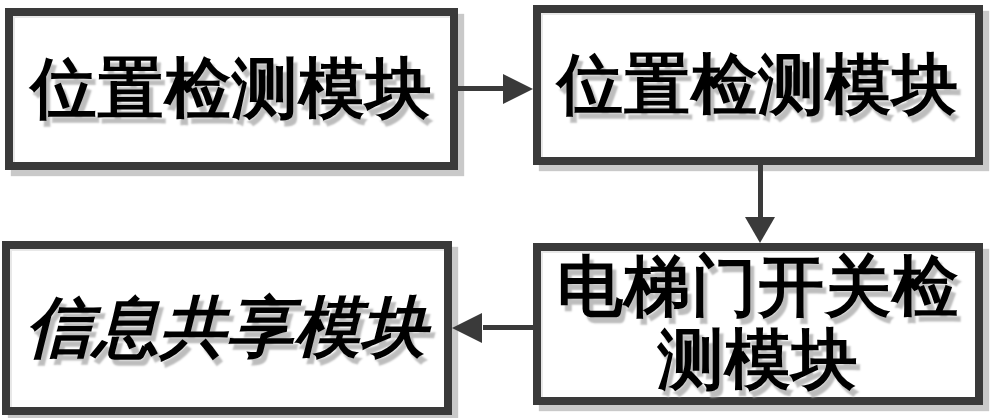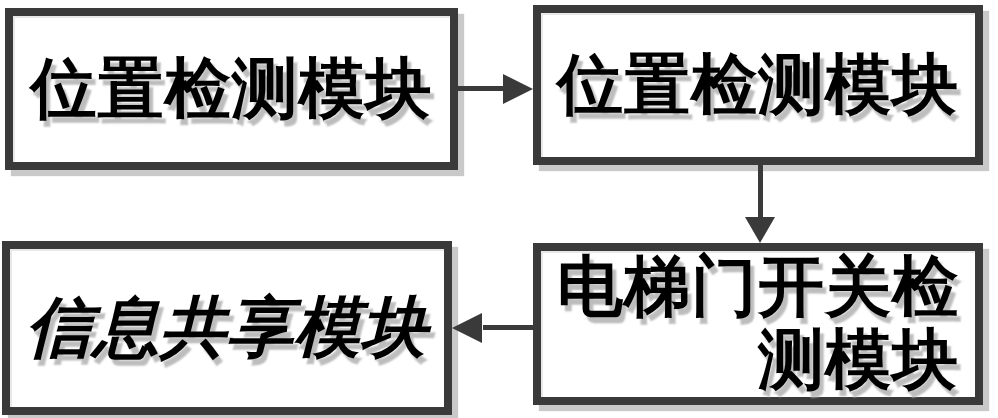--- a/index.html
+++ b/index.html
@@ -34,21 +34,21 @@
     color: #000000;
     line-height: 1.1;
     letter-spacing: 1px;
     text-shadow: 4px 6px 2px #bdbdbd;
     white-space: normal;
   }
   #node-0 { left: 5px;   top: 8px;   width: 453px; height: 162px; }
   #node-1 { left: 533px; top: 5px;   width: 450px; height: 160px; }
   #node-2 { left: 533px; top: 243px; width: 450px; height: 162px; }
   #node-3 { left: 2px;   top: 241px; width: 450px; height: 174px; font-style: italic; }
-  #node-2 .label { width: 402px; text-align: right; }
+  #node-2 .label { width: 402px; }
 
   .line {
     position: absolute;
     background: var(--ink);
   }
   #line-0 { left: 456px; top: 86px;  width: 50px; height: 5px; }
   #line-1 { left: 758px; top: 163px; width: 5px;  height: 57px; }
   #line-2 { left: 483px; top: 325px; width: 52px; height: 5px; }
 
   .head {

